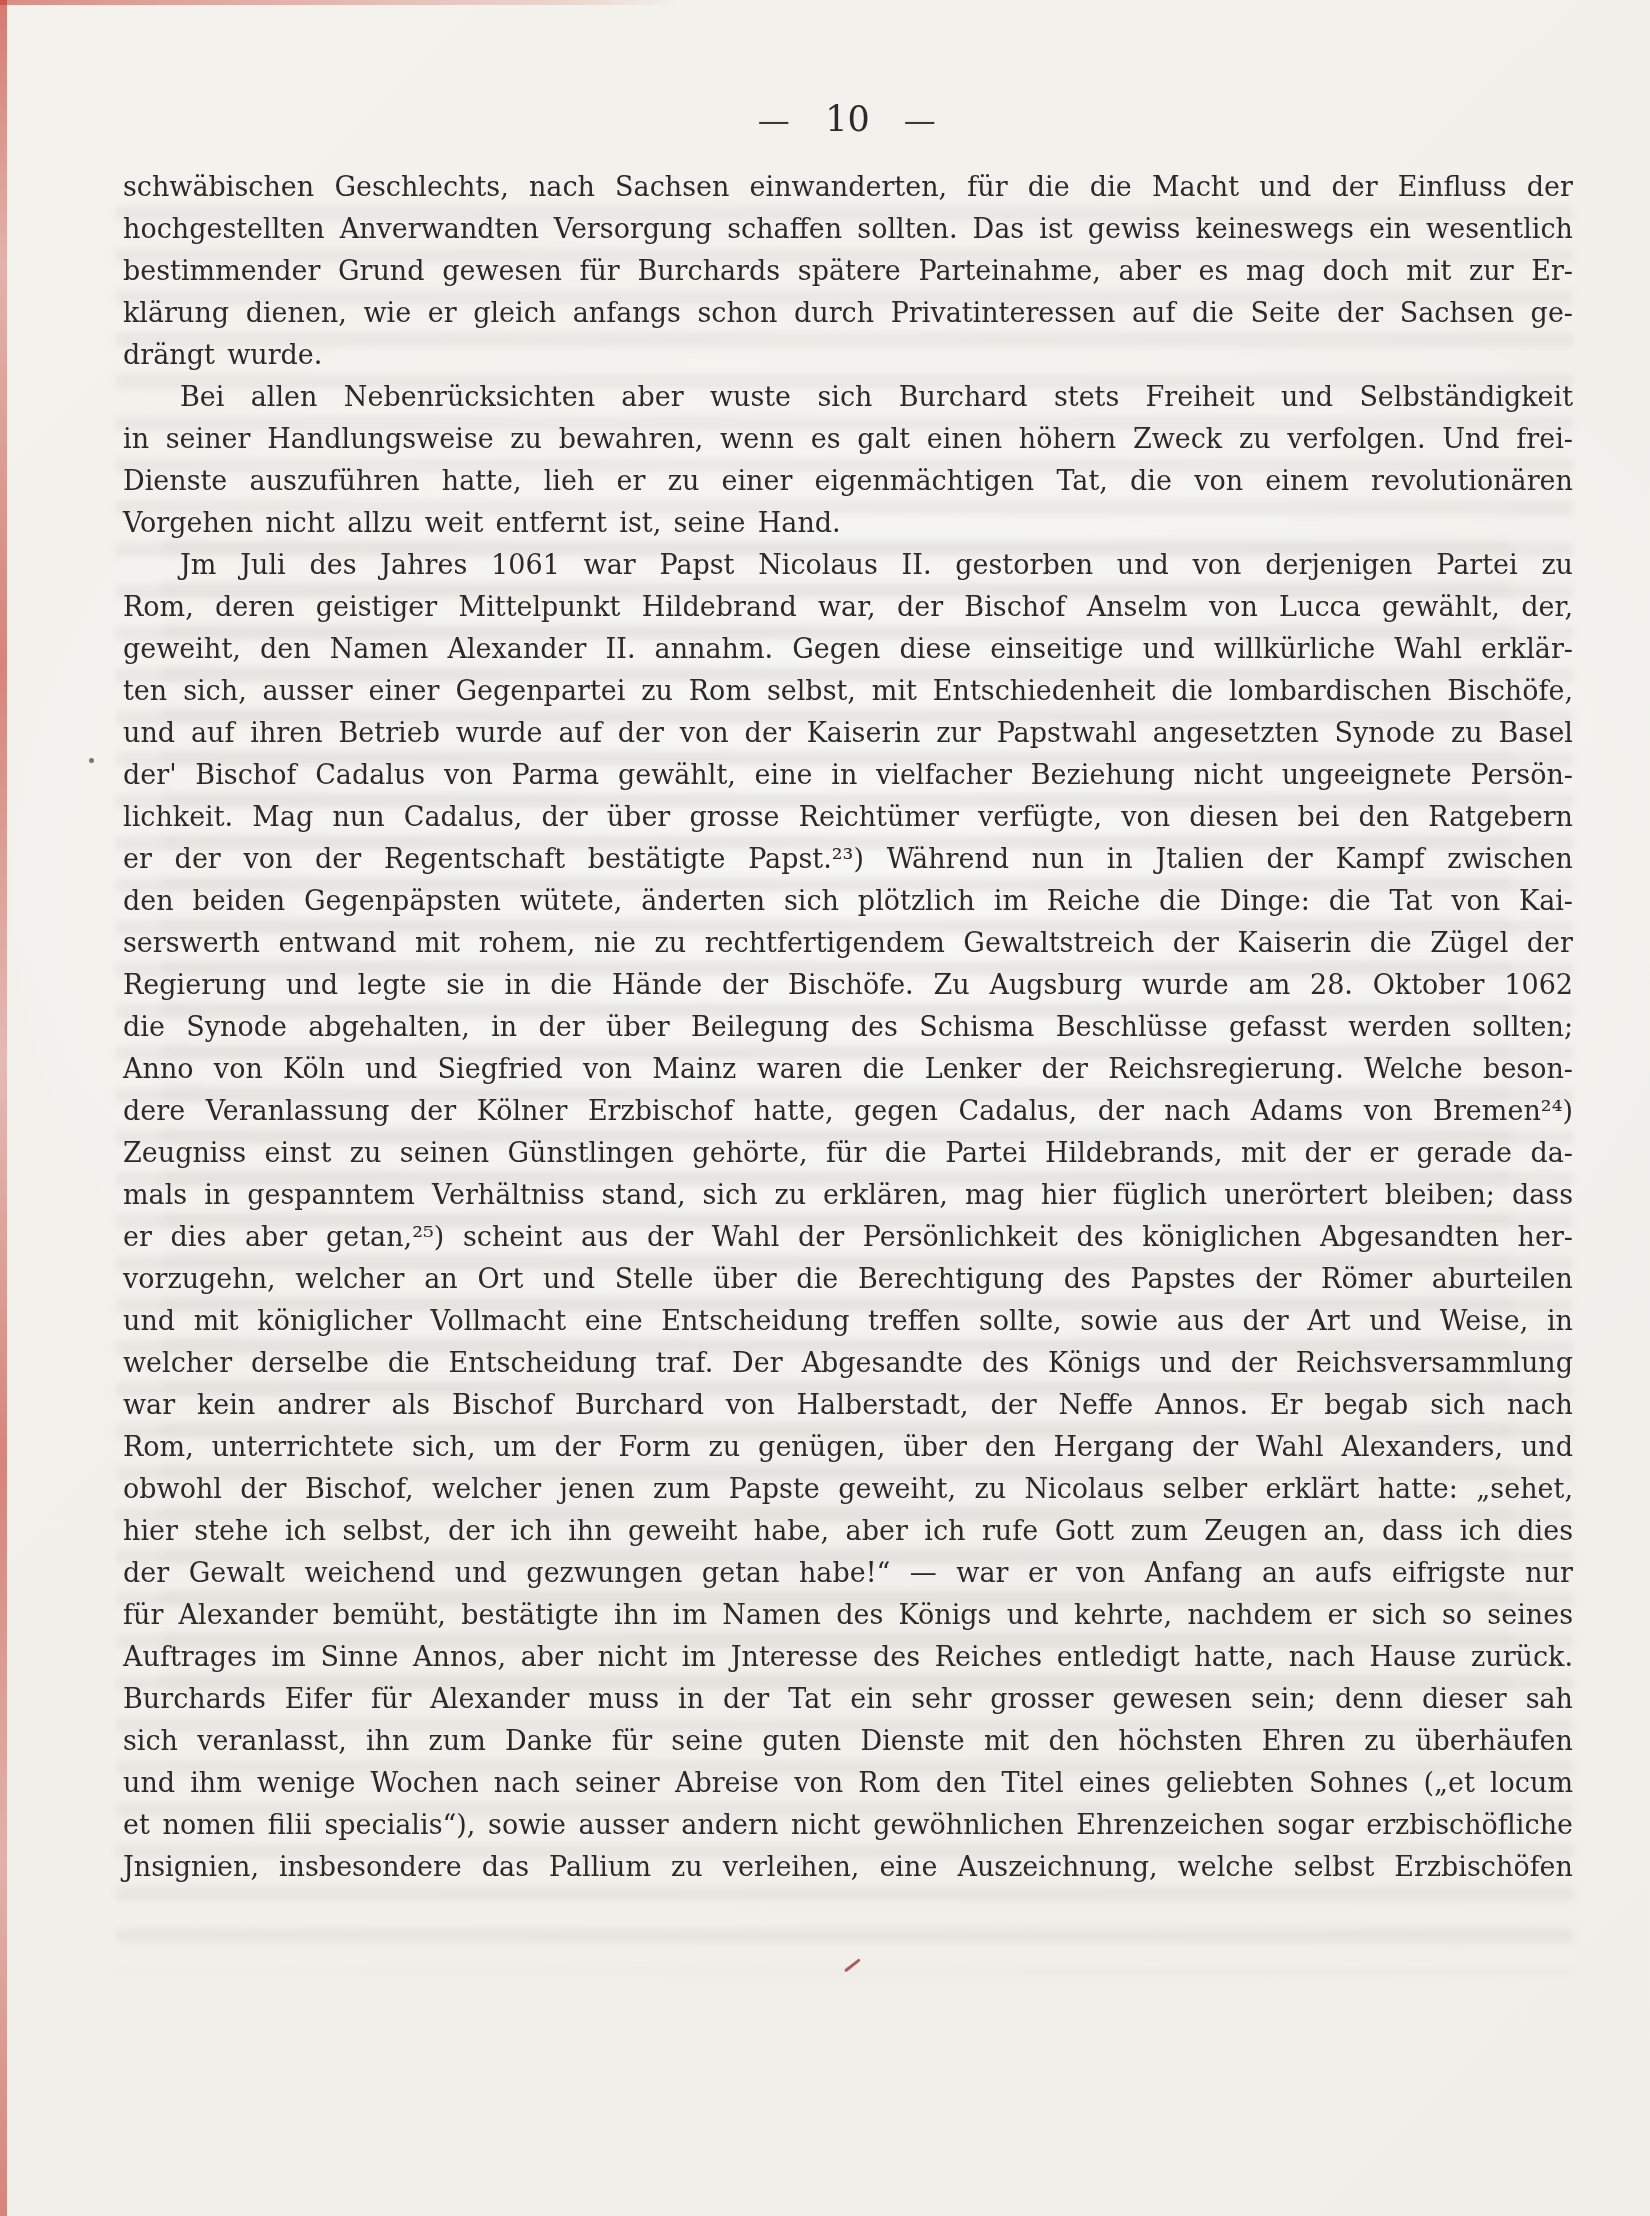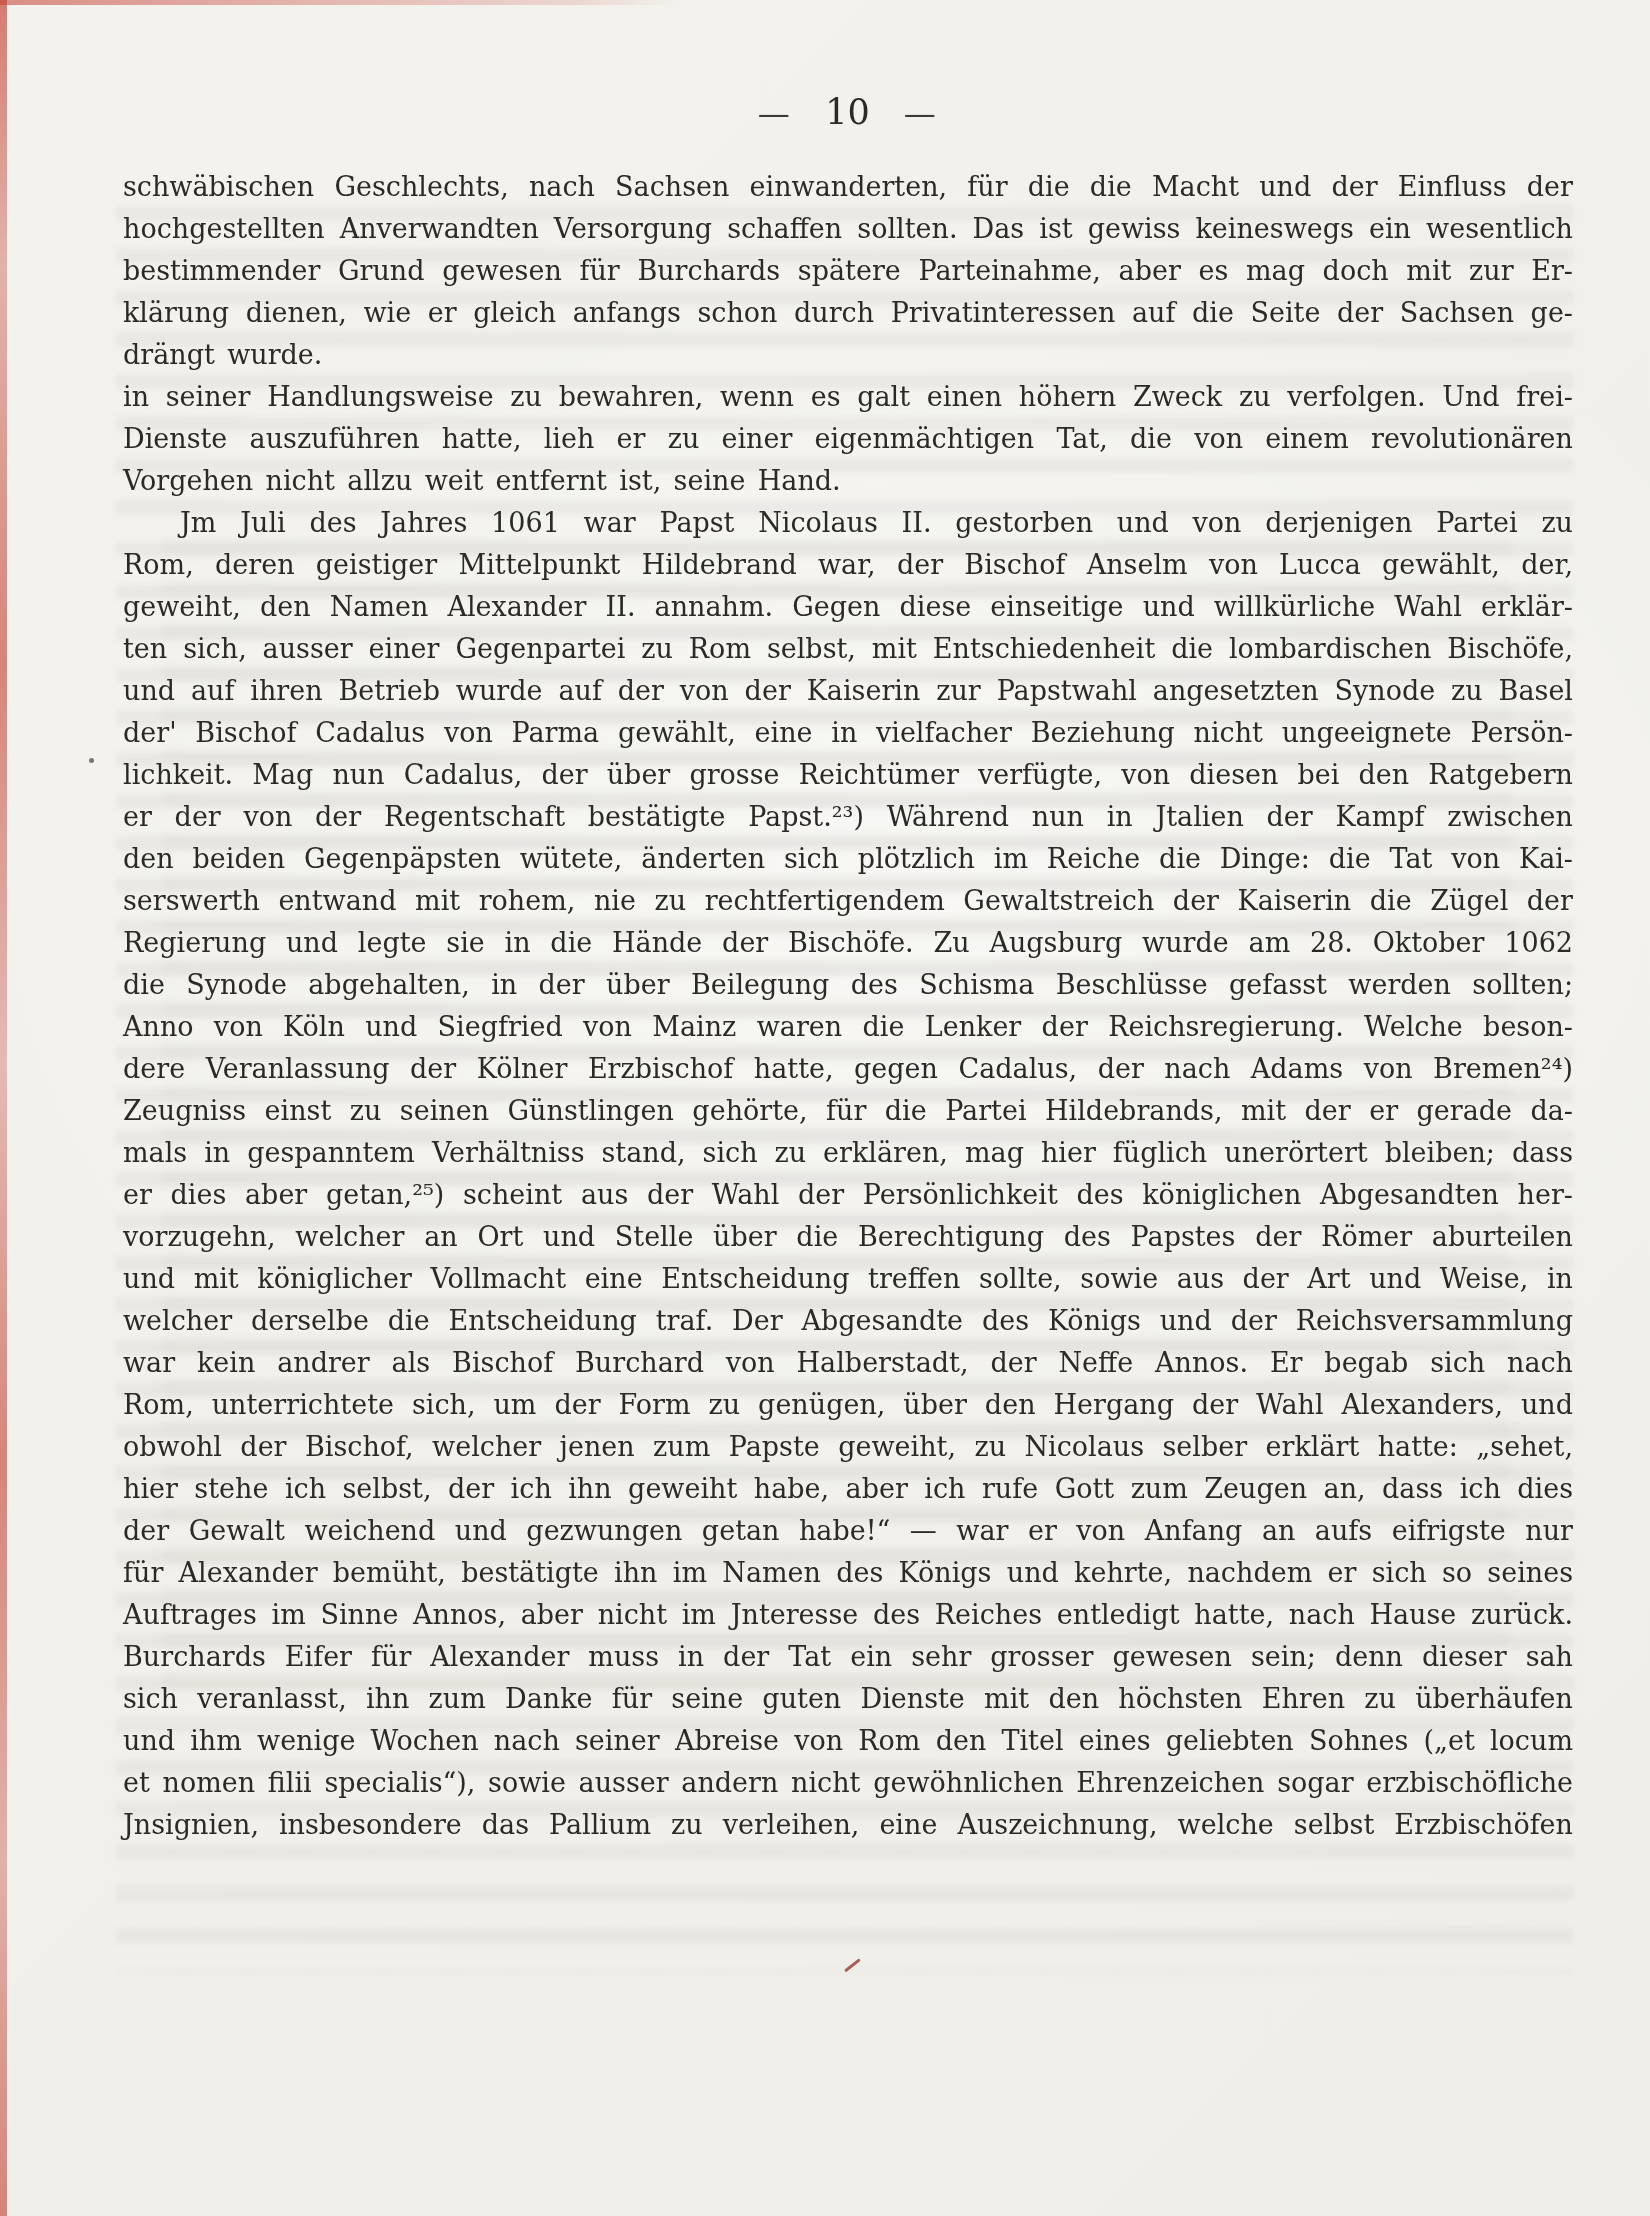--- a/index.html
+++ b/index.html
@@ -47,21 +47,21 @@
   }
   .speck{
     position:absolute;left:89px;top:758px;width:5.4px;height:5.4px;border-radius:50%;
     background:#5a5852;opacity:.8;
   }
   .red-slash{
     position:absolute;left:843px;top:1964px;width:18.5px;height:3.1px;border-radius:1.5px;
     background:#9c3a2e;transform:rotate(-38deg);opacity:.8;
   }
   .page-number-row{
-    position:absolute;left:123px;top:92px;width:1449px;
+    position:absolute;left:123px;top:99px;width:1449px;
     text-align:center;font-size:32px;color:#2b2a27;
   }
   .page-number-row .dash{padding:0 34px;letter-spacing:1.5px;color:#3a3935;}
   .page-number-row .num{font-size:35px;}
   #text-block{
     position:absolute;left:123px;top:166px;width:1450px;
     font-size:27px;line-height:42px;
     word-spacing:0.14em;
   }
   .paragraph{margin:0;}
@@ -92,20 +92,21 @@
 
   <div id="text-block">
       <div class="paragraph">
         <div class="line">schwäbischen Geschlechts, nach Sachsen einwanderten, für die die Macht und der Einfluss der</div>
         <div class="line">hochgestellten Anverwandten Versorgung schaffen sollten.  Das ist gewiss keineswegs ein wesentlich</div>
         <div class="line">bestimmender Grund gewesen für Burchards spätere Parteinahme, aber es mag doch mit zur Er-</div>
         <div class="line">klärung dienen, wie er gleich anfangs schon durch Privatinteressen auf die Seite der Sachsen ge-</div>
         <div class="line endline">drängt wurde.</div>
       </div>
       <div class="paragraph">
+        <div class="line indent">Bei allen Nebenrücksichten aber wuste sich Burchard stets Freiheit und Selbständigkeit</div>
         <div class="line">in seiner Handlungsweise zu bewahren, wenn es galt einen höhern Zweck zu verfolgen.  Und frei-</div>
         <div class="line">Dienste auszuführen hatte, lieh er zu einer eigenmächtigen Tat, die von einem revolutionären</div>
         <div class="line endline">Vorgehen nicht allzu weit entfernt ist, seine Hand.</div>
       </div>
       <div class="paragraph">
         <div class="line indent">Jm Juli des Jahres 1061 war Papst Nicolaus II. gestorben und von derjenigen Partei zu</div>
         <div class="line">Rom, deren geistiger Mittelpunkt Hildebrand war, der Bischof Anselm von Lucca gewählt, der,</div>
         <div class="line">geweiht, den Namen Alexander II. annahm.  Gegen diese einseitige und willkürliche Wahl erklär-</div>
         <div class="line">ten sich, ausser einer Gegenpartei zu Rom selbst, mit Entschiedenheit die lombardischen Bischöfe,</div>
         <div class="line">und auf ihren Betrieb wurde auf der von der Kaiserin zur Papstwahl angesetzten Synode zu Basel</div>

